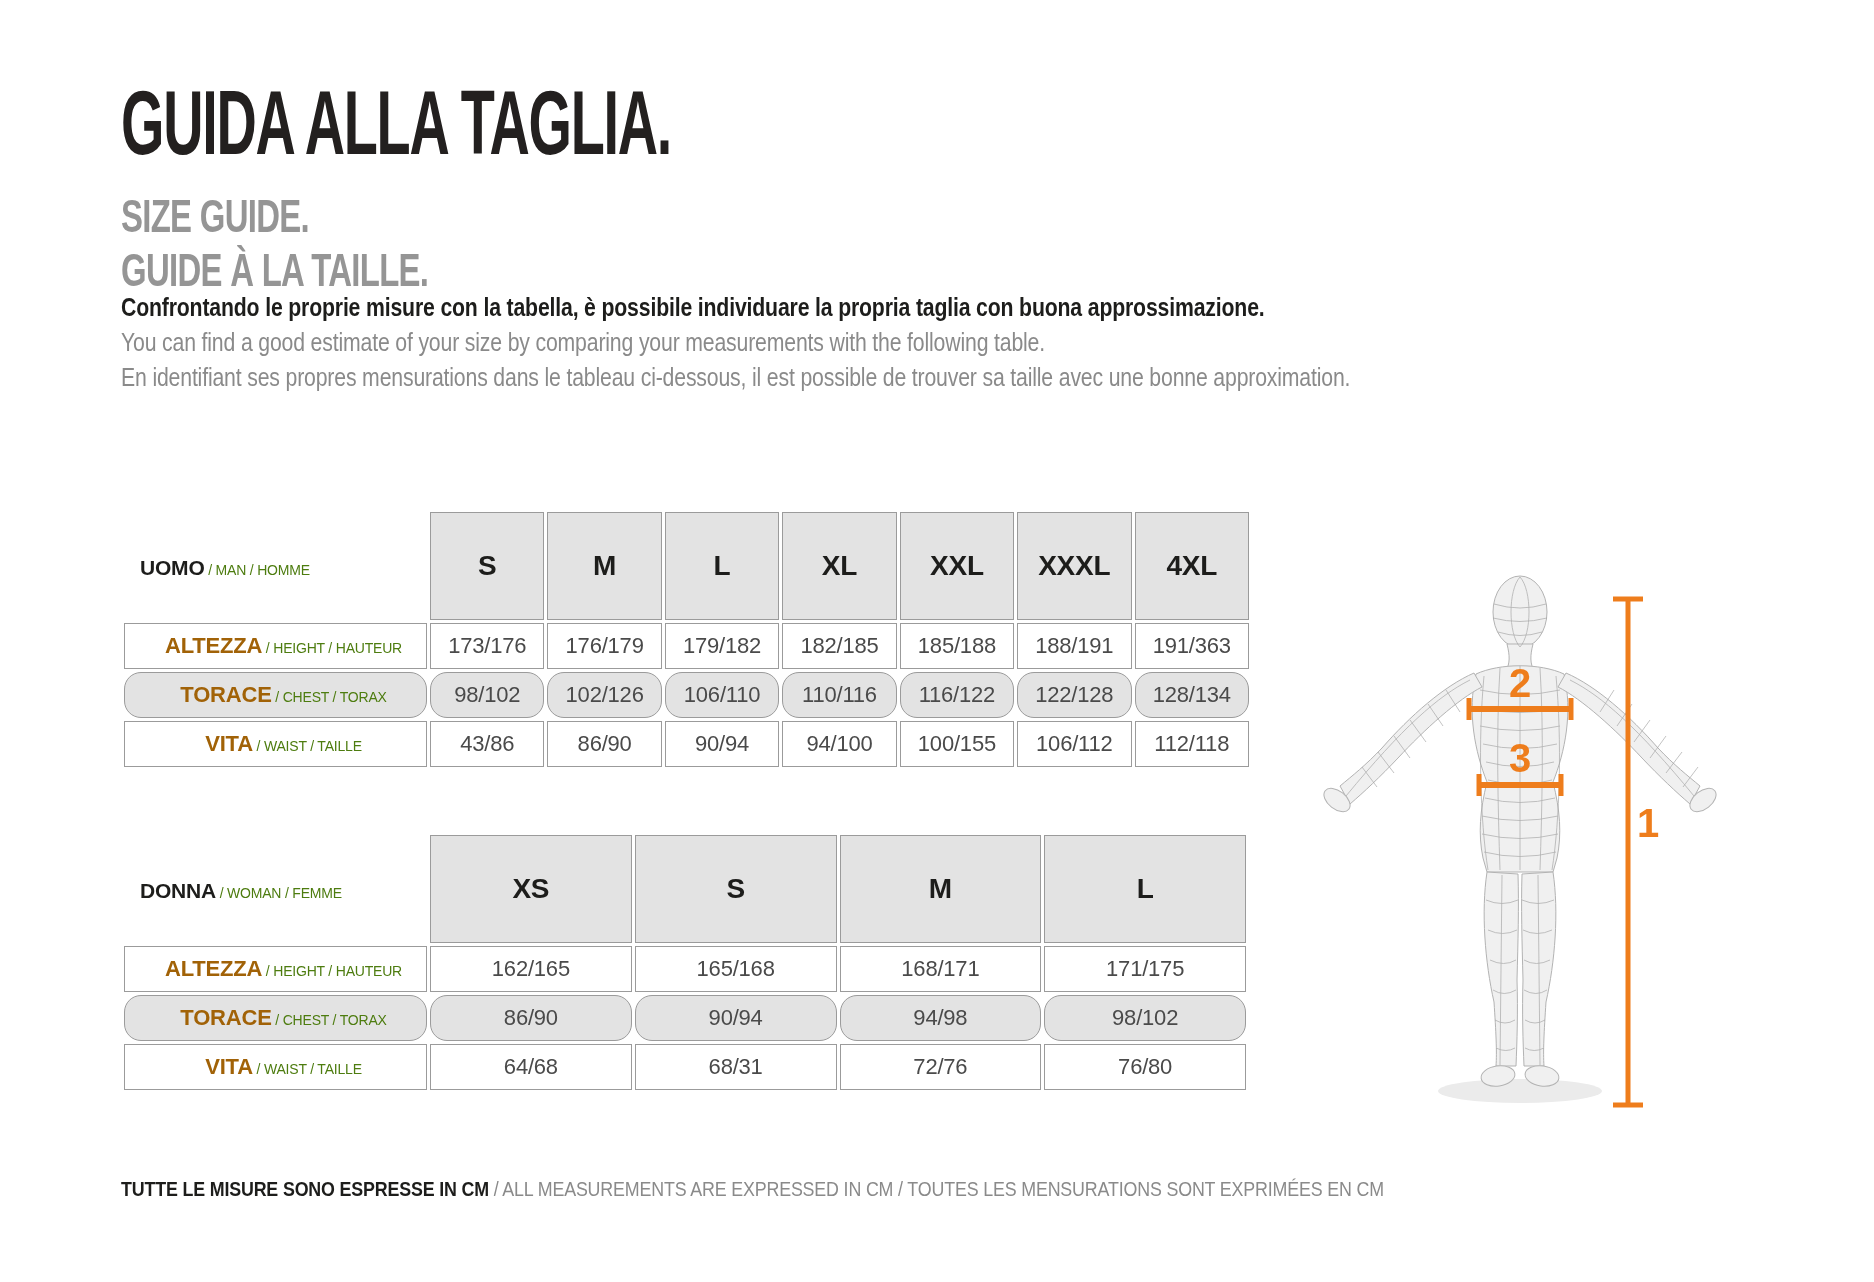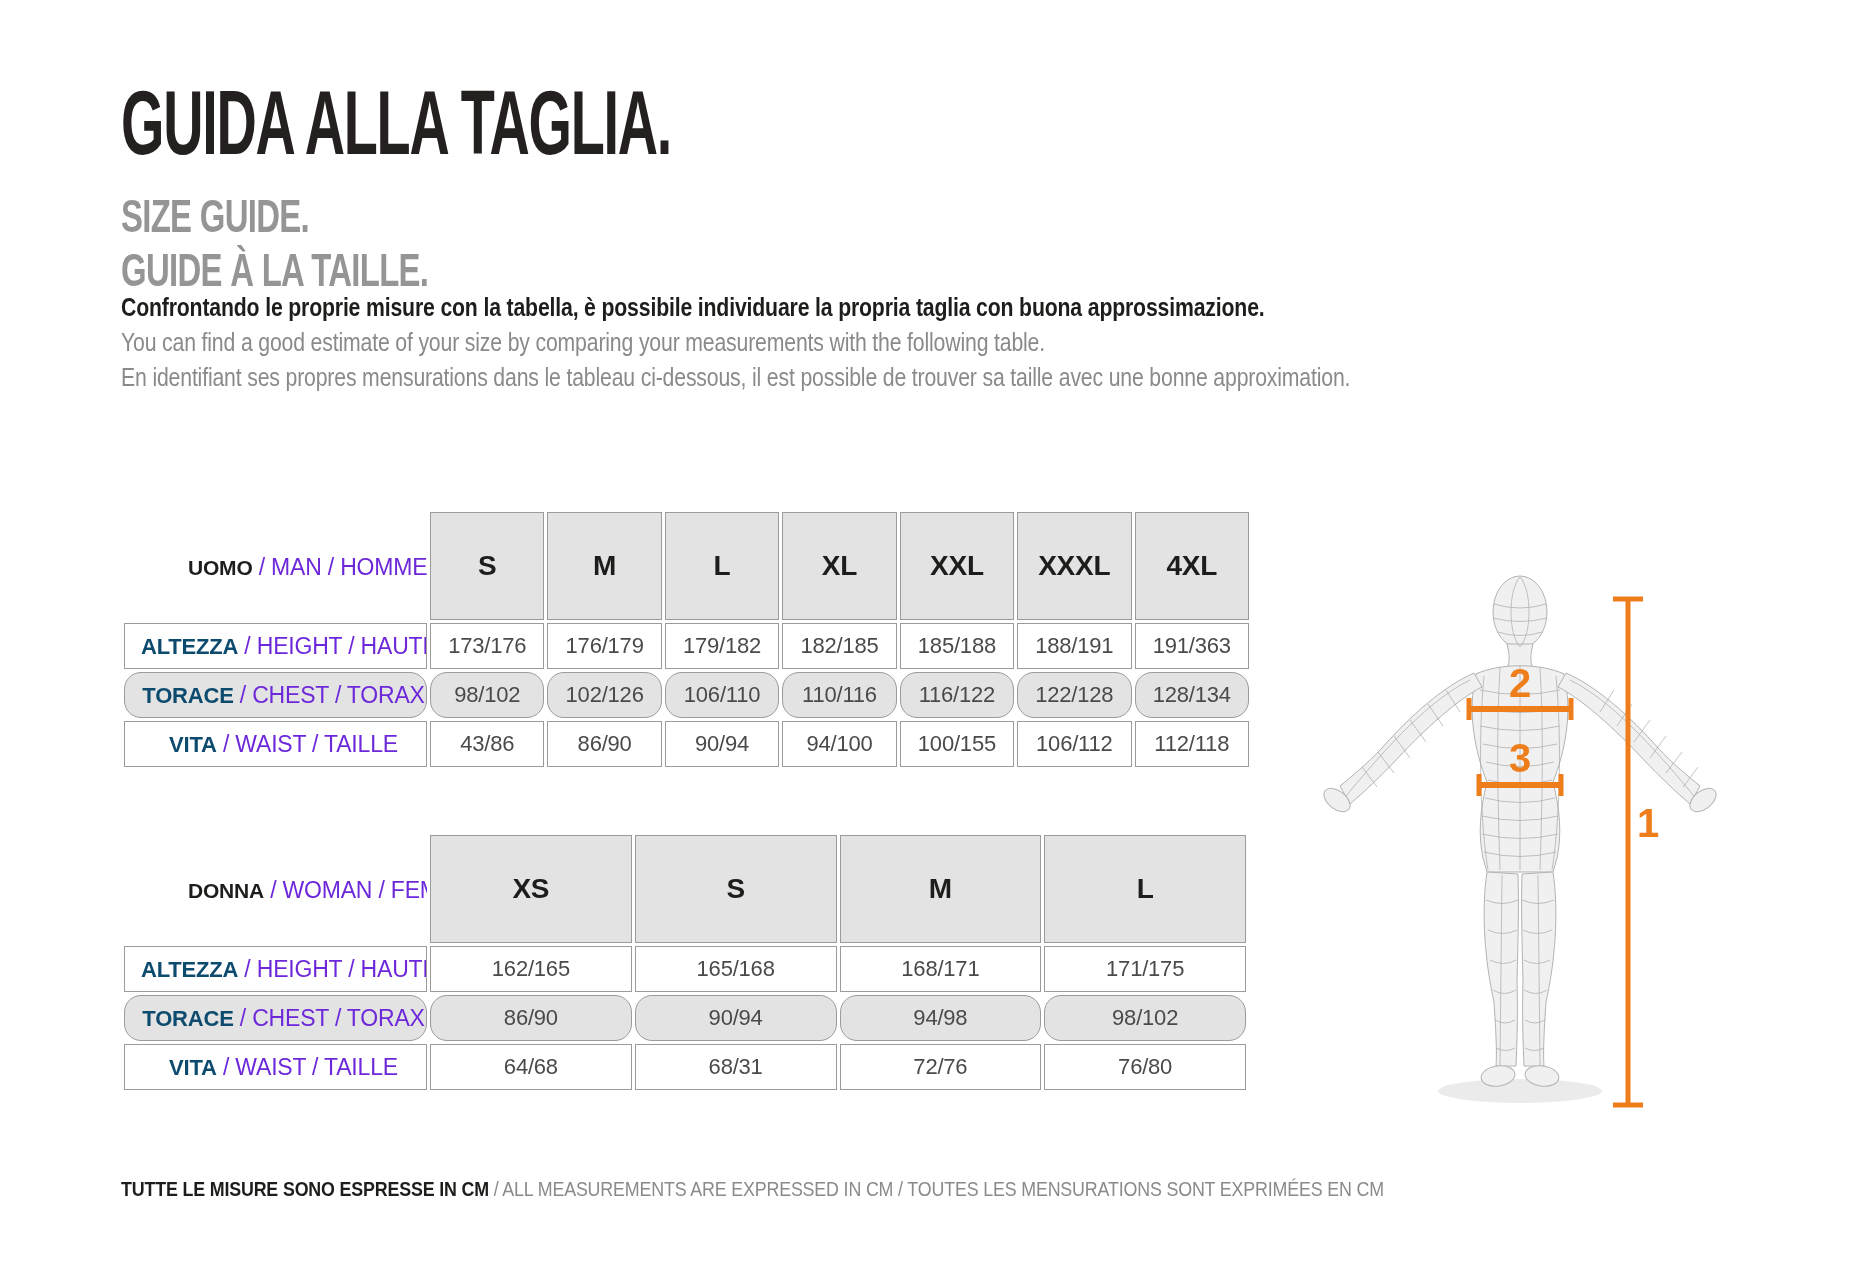--- a/index.html
+++ b/index.html
@@ -31,23 +31,23 @@
   table.women { top:832px; width:1128px; }
   .size-table td { border:1px solid #9b9b9b; overflow:hidden; }
   .size-table td.corner { border:none; background:transparent; }
   .size-table tr.hdr td { height:108px; background:#e3e3e3; text-align:center;
                           font-weight:bold; font-size:28px; color:#1d1d1b; }
   .size-table tr.hdr td.corner { background:transparent; text-align:left; }
   .size-table tr.data td { height:46px; font-size:22px; color:#4a4a4a; text-align:center; }
   .size-table tr.rowwhite td { background:#ffffff; }
   .size-table tr.rowgray  td { background:#e3e3e3;border-radius:17px; }
   .size-table td.rowlab { text-align:left; padding-left:16px; font-size:21px; white-space:nowrap; }
-  .lab-strong { font-weight:bold; color:#0c4a6e; }
-  .lab-head   { font-weight:bold; color:#1d1d1b; font-size:21px;margin-left:48px; }
-  .lab-rest   { font-weight:normal; color:#6d28d9; font-size:23px; }
+  .lab-strong { font-weight:bold; color:#a16207; }
+  .lab-head   { font-weight:bold; color:#1d1d1b; font-size:21px; }
+  .lab-rest   { font-weight:normal; color:#4d7c0f; font-size:14px; }
   .corner-inner { padding-left:16px; white-space:nowrap; }
 
   
   .footer { position:absolute; left:121px; top:1176px; font-size:21px; line-height:26px;
             transform:scaleX(0.85); transform-origin:left top; white-space:nowrap; }
   .footer .b { font-weight:bold; color:#1d1d1b; }
   .footer .g { font-weight:normal; color:#8a8a8a; }
 
   
   .figure-wrap { position:absolute; left:1310px; top:560px; width:440px; height:560px; }

